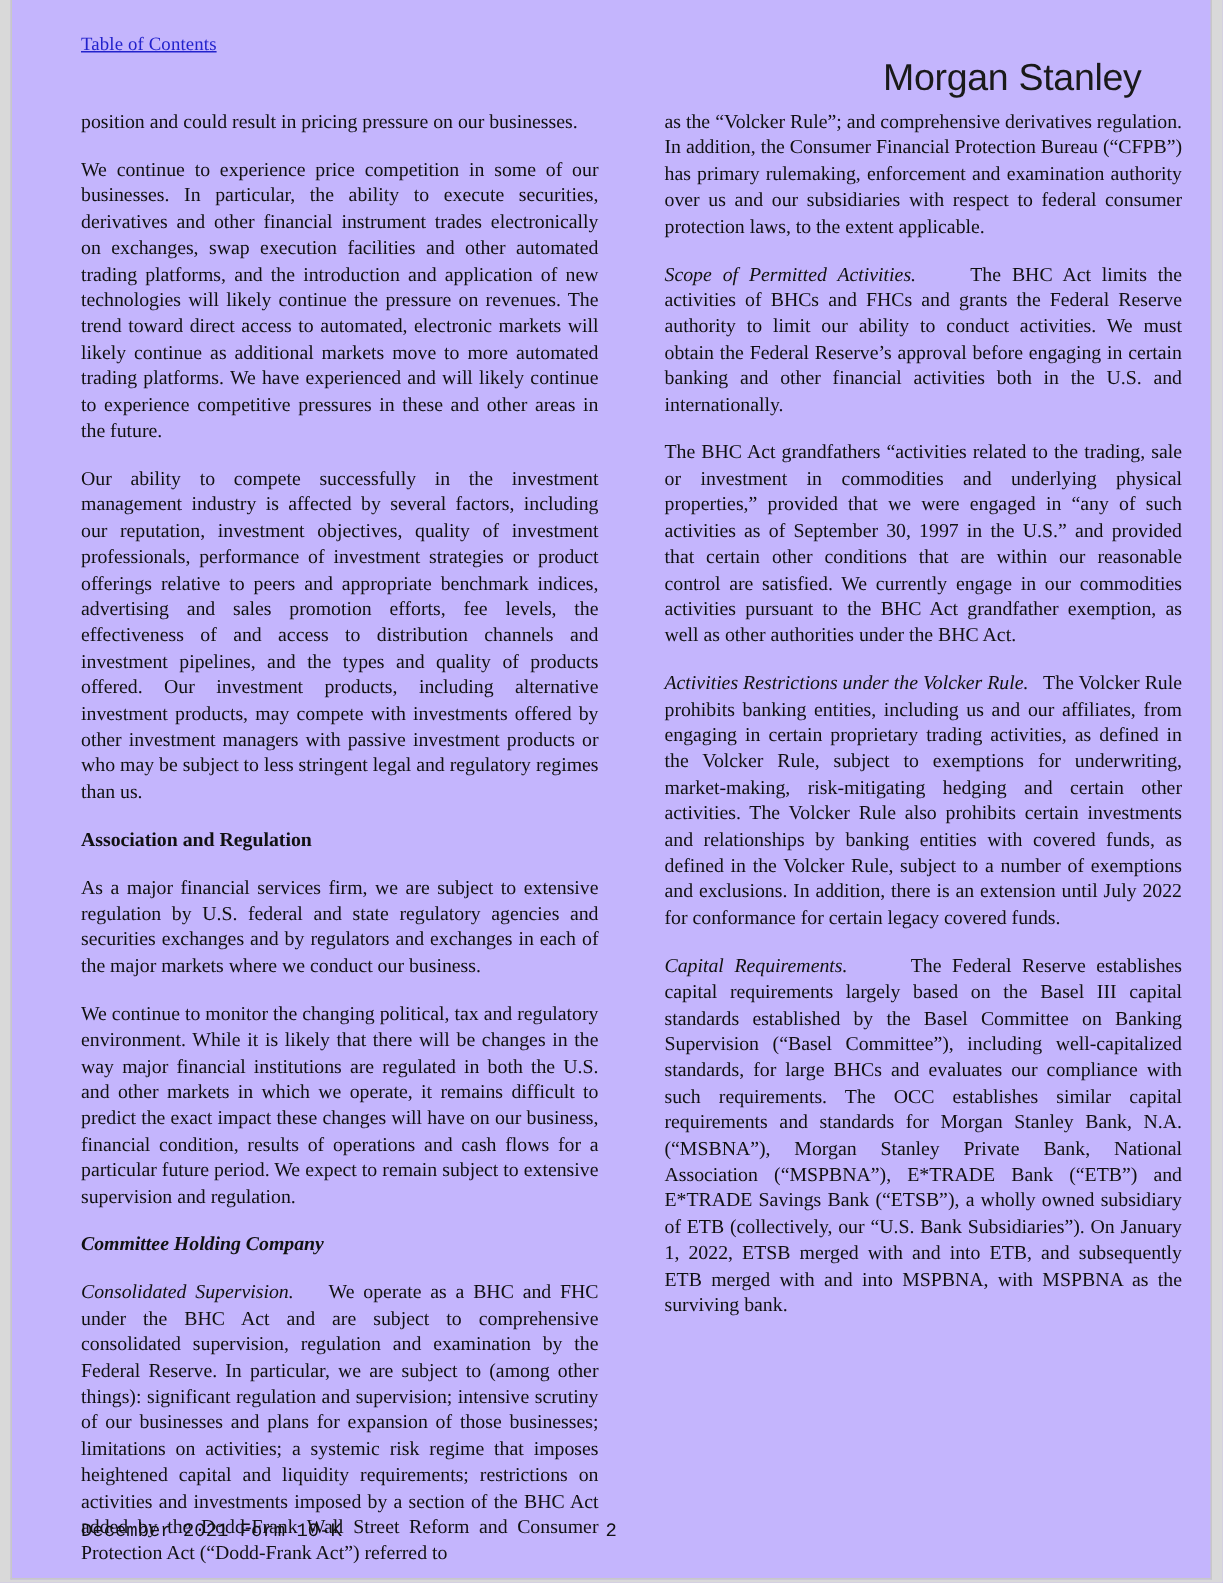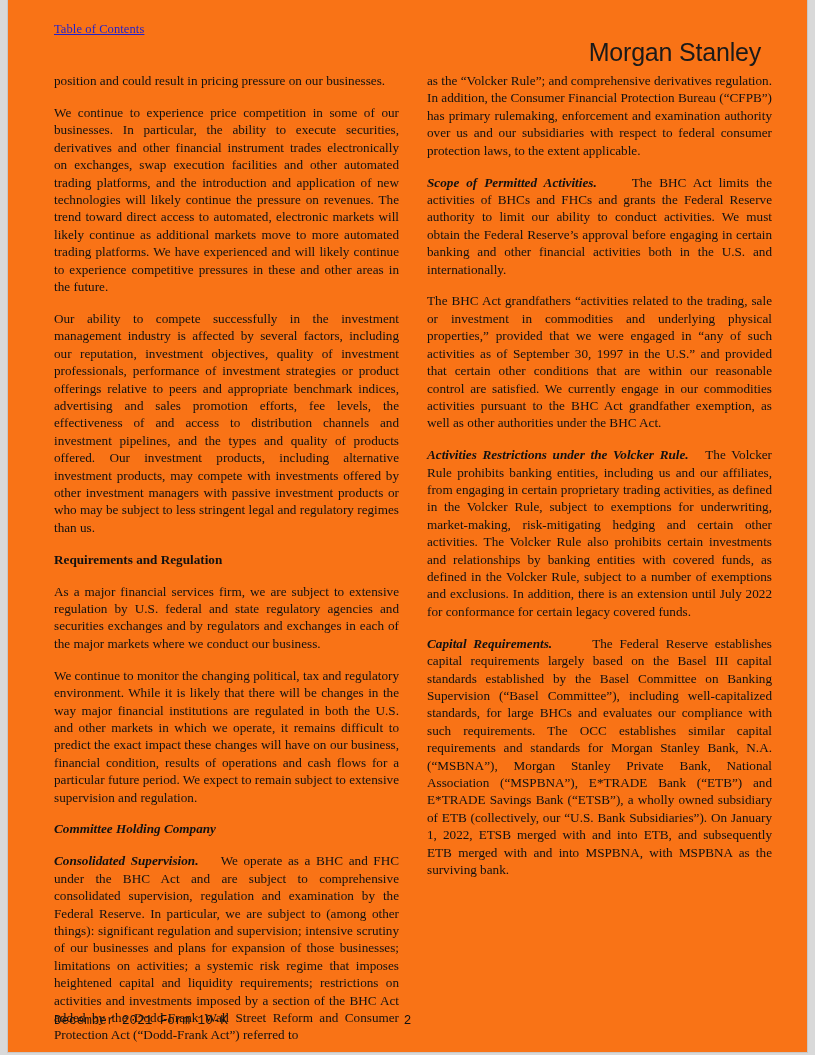--- a/index.html
+++ b/index.html
@@ -12,21 +12,21 @@
     height: 1055px;
     overflow: hidden;
     font-family: "Liberation Serif", "DejaVu Serif", serif;
   }
   .page {
     position: absolute;
     left: 7px;
     top: 0px;
     width: 801px;
     height: 1053px;
-    background: #f97316;
+    background: #c4b5fd;
     border: 1px solid #c8c8c8;
     border-top: none;
     box-sizing: border-box;
     overflow: hidden;
   }
   .page-inner {
     position: absolute;
     left: 0; top: 0; right: 0; bottom: 0;
     padding: 20px 46px 0 46px;
     box-sizing: border-box;
@@ -55,21 +55,21 @@
     font-family: "Liberation Sans", "DejaVu Sans", sans-serif;
     font-size: 25px;
     letter-spacing: -0.2px;
     color: #1a1a1a;
     white-space: pre;
   }
 
   
   .columns {
     display: flex;
-    gap: 28px;
+    gap: 44px;
     align-items: flex-start;
   }
   .col {
     width: 345px;
     flex: 0 0 345px;
   }
   p.para {
     margin: 0 0 14.5px 0;
     font-size: 13.2px;
     line-height: 17.4px;
@@ -92,21 +92,20 @@
     margin: 0 0 14.5px 0;
     font-size: 13.2px;
     line-height: 17.4px;
     font-weight: bold;
     font-style: italic;
     color: #111111;
     text-align: left;
   }
   .runin {
     font-style: italic;
-    font-weight: bold;
   }
   .runin-gap { white-space: pre; }
 
   
   .footer {
     position: absolute;
     left: 46px;
     right: 46px;
     bottom: 22px;
     height: 18px;
@@ -138,21 +137,21 @@
       <a class="toc-link" href="#">Table of Contents</a>
       <div class="brand">Morgan Stanley</div>
     </div>
 
     <div class="columns">
 
       <div class="col">
         <p class="para">position and could result in pricing pressure on our businesses.</p>
         <p class="para">We continue to experience price competition in some of our businesses. In particular, the ability to execute securities, derivatives and other financial instrument trades electronically on exchanges, swap execution facilities and other automated trading platforms, and the introduction and application of new technologies will likely continue the pressure on revenues. The trend toward direct access to automated, electronic markets will likely continue as additional markets move to more automated trading platforms. We have experienced and will likely continue to experience competitive pressures in these and other areas in the future.</p>
         <p class="para">Our ability to compete successfully in the investment management industry is affected by several factors, including our reputation, investment objectives, quality of investment professionals, performance of investment strategies or product offerings relative to peers and appropriate benchmark indices, advertising and sales promotion efforts, fee levels, the effectiveness of and access to distribution channels and investment pipelines, and the types and quality of products offered. Our investment products, including alternative investment products, may compete with investments offered by other investment managers with passive investment products or who may be subject to less stringent legal and regulatory regimes than us.</p>
-        <h3 class="section-head">Requirements and Regulation</h3>
+        <h3 class="section-head">Association and Regulation</h3>
         <p class="para">As a major financial services firm, we are subject to extensive regulation by U.S. federal and state regulatory agencies and securities exchanges and by regulators and exchanges in each of the major markets where we conduct our business.</p>
         <p class="para">We continue to monitor the changing political, tax and regulatory environment. While it is likely that there will be changes in the way major financial institutions are regulated in both the U.S. and other markets in which we operate, it remains difficult to predict the exact impact these changes will have on our business, financial condition, results of operations and cash flows for a particular future period. We expect to remain subject to extensive supervision and regulation.</p>
         <h4 class="subsection-head">Committee Holding Company</h4>
         <p class="para last"><span class="runin">Consolidated Supervision.</span><span class="runin-gap">    </span><span>We operate as a BHC and FHC under the BHC Act and are subject to comprehensive consolidated supervision, regulation and examination by the Federal Reserve. In particular, we are subject to (among other things): significant regulation and supervision; intensive scrutiny of our businesses and plans for expansion of those businesses; limitations on activities; a systemic risk regime that imposes heightened capital and liquidity requirements; restrictions on activities and investments imposed by a section of the BHC Act added by the Dodd-Frank Wall Street Reform and Consumer Protection Act (“Dodd-Frank Act”) referred to</span></p>
       </div>
 
       <div class="col">
         <p class="para">as the “Volcker Rule”; and comprehensive derivatives regulation. In addition, the Consumer Financial Protection Bureau (“CFPB”) has primary rulemaking, enforcement and examination authority over us and our subsidiaries with respect to federal consumer protection laws, to the extent applicable.</p>
         <p class="para"><span class="runin">Scope of Permitted Activities.</span><span class="runin-gap">     </span><span>The BHC Act limits the activities of BHCs and FHCs and grants the Federal Reserve authority to limit our ability to conduct activities. We must obtain the Federal Reserve’s approval before engaging in certain banking and other financial activities both in the U.S. and internationally.</span></p>
         <p class="para">The BHC Act grandfathers “activities related to the trading, sale or investment in commodities and underlying physical properties,” provided that we were engaged in “any of such activities as of September 30, 1997 in the U.S.” and provided that certain other conditions that are within our reasonable control are satisfied. We currently engage in our commodities activities pursuant to the BHC Act grandfather exemption, as well as other authorities under the BHC Act.</p>

